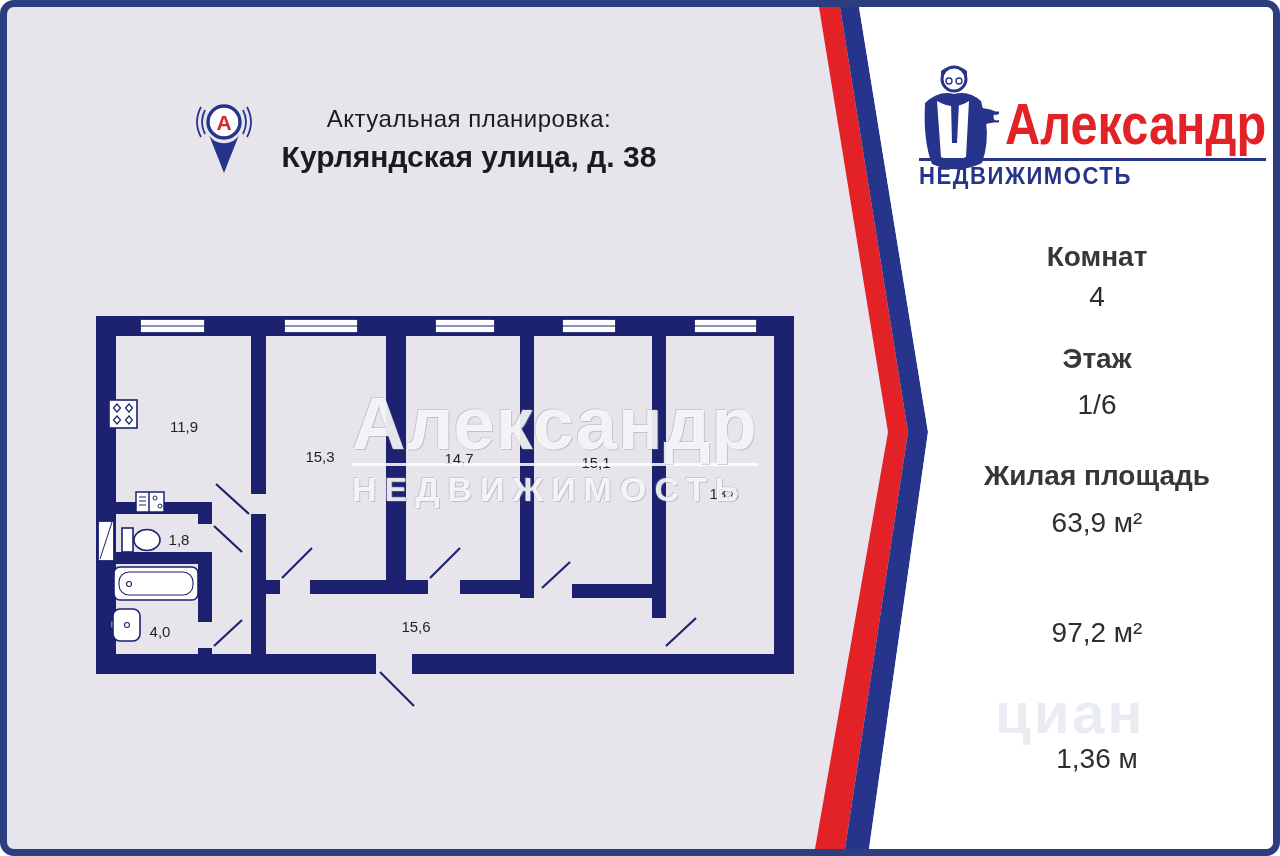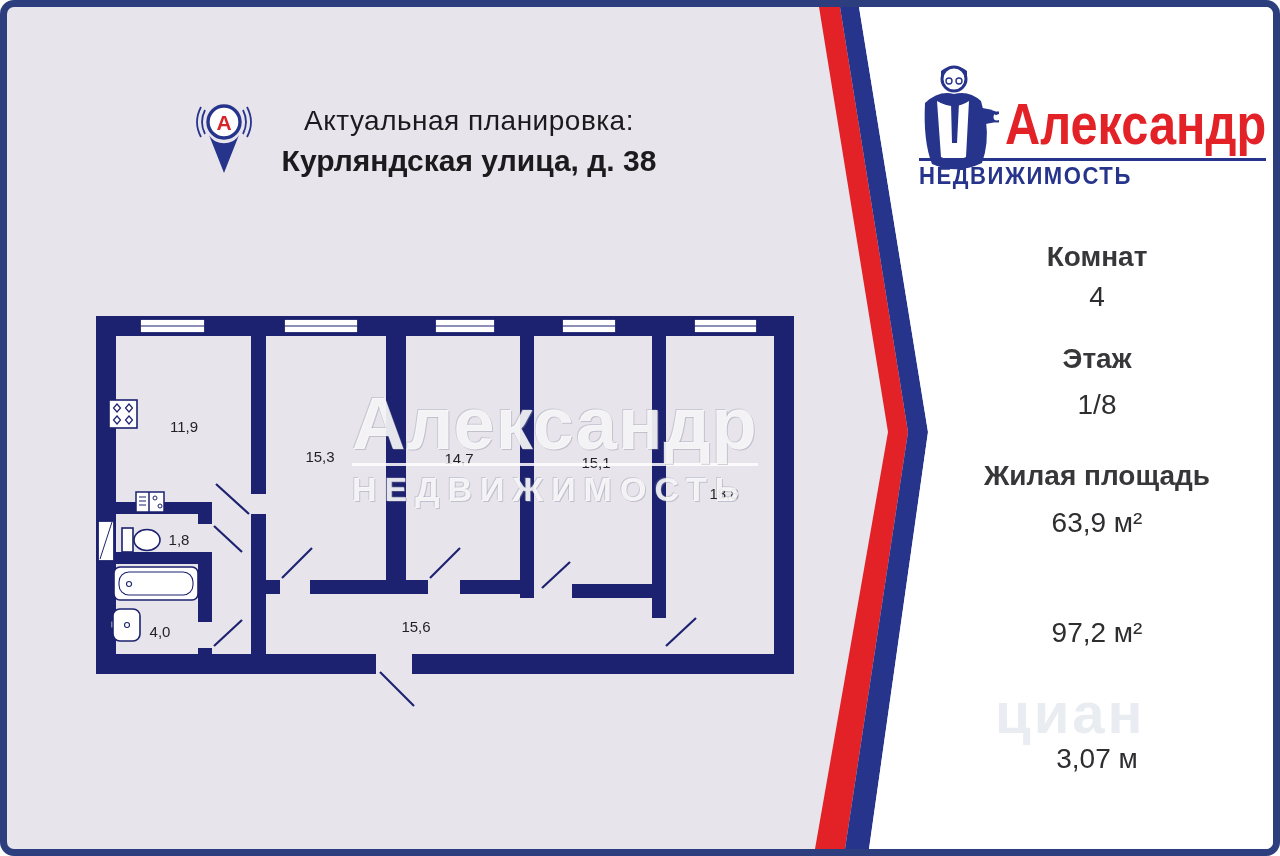--- a/index.html
+++ b/index.html
@@ -5,21 +5,21 @@
   html,body{margin:0;padding:0;background:#fff;}
   body{width:1280px;height:856px;overflow:hidden;font-family:"Liberation Sans","DejaVu Sans",sans-serif;}
   .frame{position:absolute;left:0;top:0;width:1266px;height:842px;border:7px solid #2c3e7e;border-radius:14px;background:#e7e4ec;overflow:hidden;}
   .layer{position:absolute;left:0;top:0;width:1266px;height:842px;}
   .stripe-red{background:#e32227;clip-path:polygon(812px 0,833px 0,901px 425px,838px 842px,808px 842px,881px 425px);}
   .stripe-blue{background:#27348b;clip-path:polygon(833px 0,852px 0,921px 425px,862px 842px,838px 842px,901px 425px);}
   .white-panel{background:#ffffff;clip-path:polygon(852px 0,921px 425px,862px 842px,1266px 842px,1266px 0);}
   
   .pin-logo{position:absolute;left:186px;top:86px;width:62px;height:86px;}
   .title-block{position:absolute;left:262px;top:98px;width:400px;text-align:center;color:#1b1b1d;}
-  .title-sub{font-size:28px;letter-spacing:.5px;}
+  .title-sub{font-size:24px;letter-spacing:.5px;}
   .title-address{font-size:30px;font-weight:bold;margin-top:7px;}
   
   .plan{position:absolute;left:89px;top:309px;width:698px;height:396px;}
   .plan text{font-family:"Liberation Sans","DejaVu Sans",sans-serif;}
   
   .watermark{position:absolute;left:345px;top:380px;width:460px;pointer-events:none;color:rgba(255,255,255,.85);
     text-shadow:1px 1px 0 rgba(135,135,155,.38),-1px -1px 0 rgba(135,135,155,.30);}
   .wm1{font-size:74px;font-weight:bold;line-height:1;letter-spacing:1px;border-bottom:3px solid rgba(255,255,255,.85);padding-bottom:2px;display:inline-block;}
   .wm2{font-size:34px;font-weight:bold;letter-spacing:8px;line-height:1;margin-top:6px;}
   .wm-corner{position:absolute;left:988px;top:672px;font-size:58px;font-weight:bold;letter-spacing:3px;color:rgba(175,185,205,.28);pointer-events:none;}
@@ -167,19 +167,19 @@
     <line x1="98" y1="55" x2="114" y2="50" stroke="#27348b" stroke-width="2.5"></line>
   </svg>
   <div class="brand-name">Александр</div>
   <div class="brand-rule"></div>
   <div class="brand-sub">НЕДВИЖИМОСТЬ</div>
 
   <div class="details">
     <div class="d-label" style="top:236px">Комнат</div>
     <div class="d-value" style="top:276px">4</div>
     <div class="d-label" style="top:338px">Этаж</div>
-    <div class="d-value" style="top:384px">1/8</div>
+    <div class="d-value" style="top:384px">1/6</div>
     <div class="d-label" style="top:455px">Жилая площадь</div>
     <div class="d-value" style="top:502px">63,9 м²</div>
     <div class="d-value" style="top:612px">97,2 м²</div>
-    <div class="d-value" style="top:738px">3,07 м</div>
+    <div class="d-value" style="top:738px">1,36 м</div>
   </div>
 </div>
 
 </body></html>

